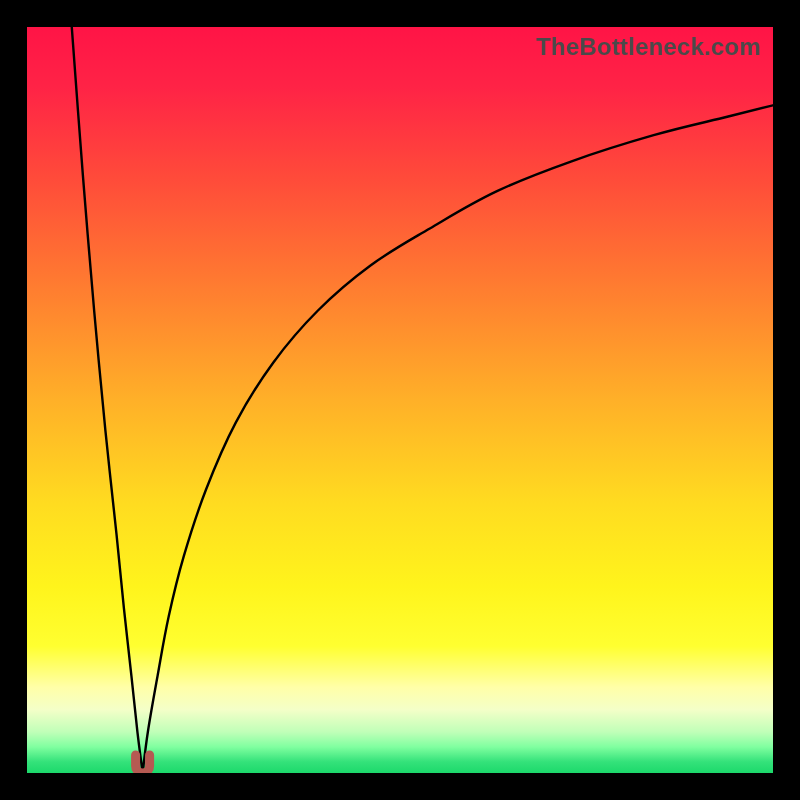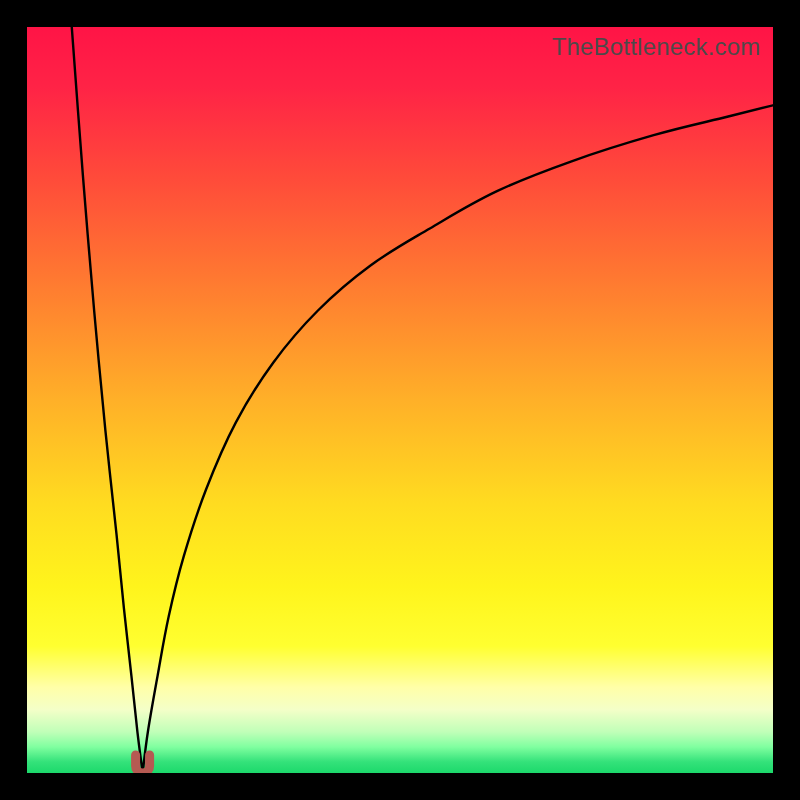--- a/index.html
+++ b/index.html
@@ -24,21 +24,21 @@
     width: 746px;
     height: 746px;
     overflow: hidden;
   }
   .watermark {
     position: absolute;
     top: 6px;
     right: 12px;
     color: #4a4a4a;
     font-size: 24px;
-    font-weight: 400;
+    font-weight: 700;
     letter-spacing: 0.2px;
     z-index: 50;
     user-select: none;
   }
   svg.curve, svg.marker {
     position: absolute;
     left: 0;
     top: 0;
     pointer-events: none;
   }

